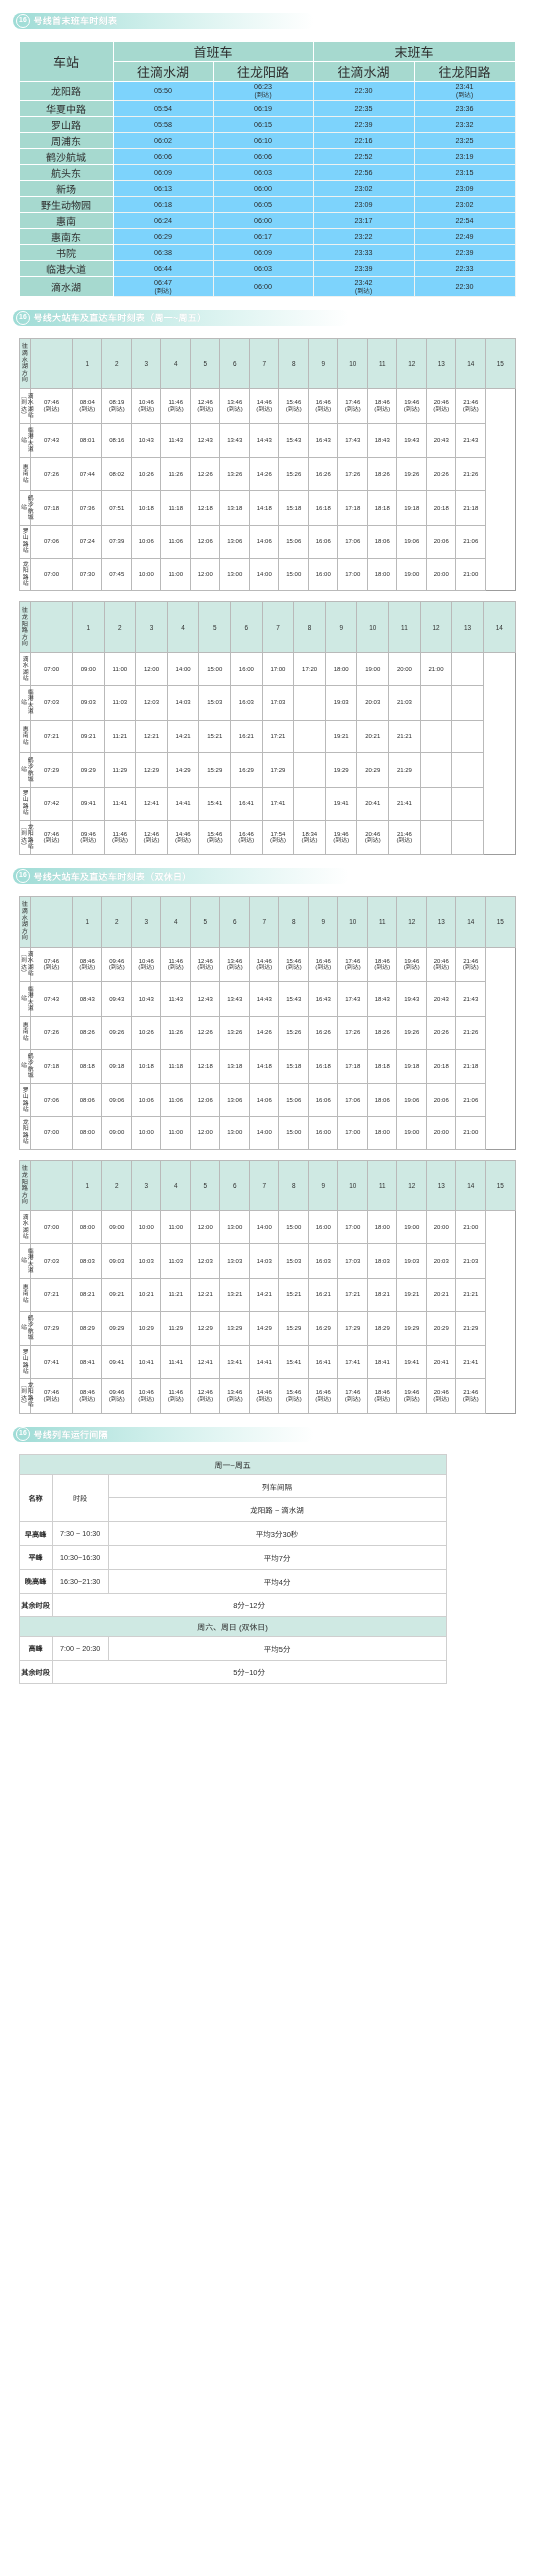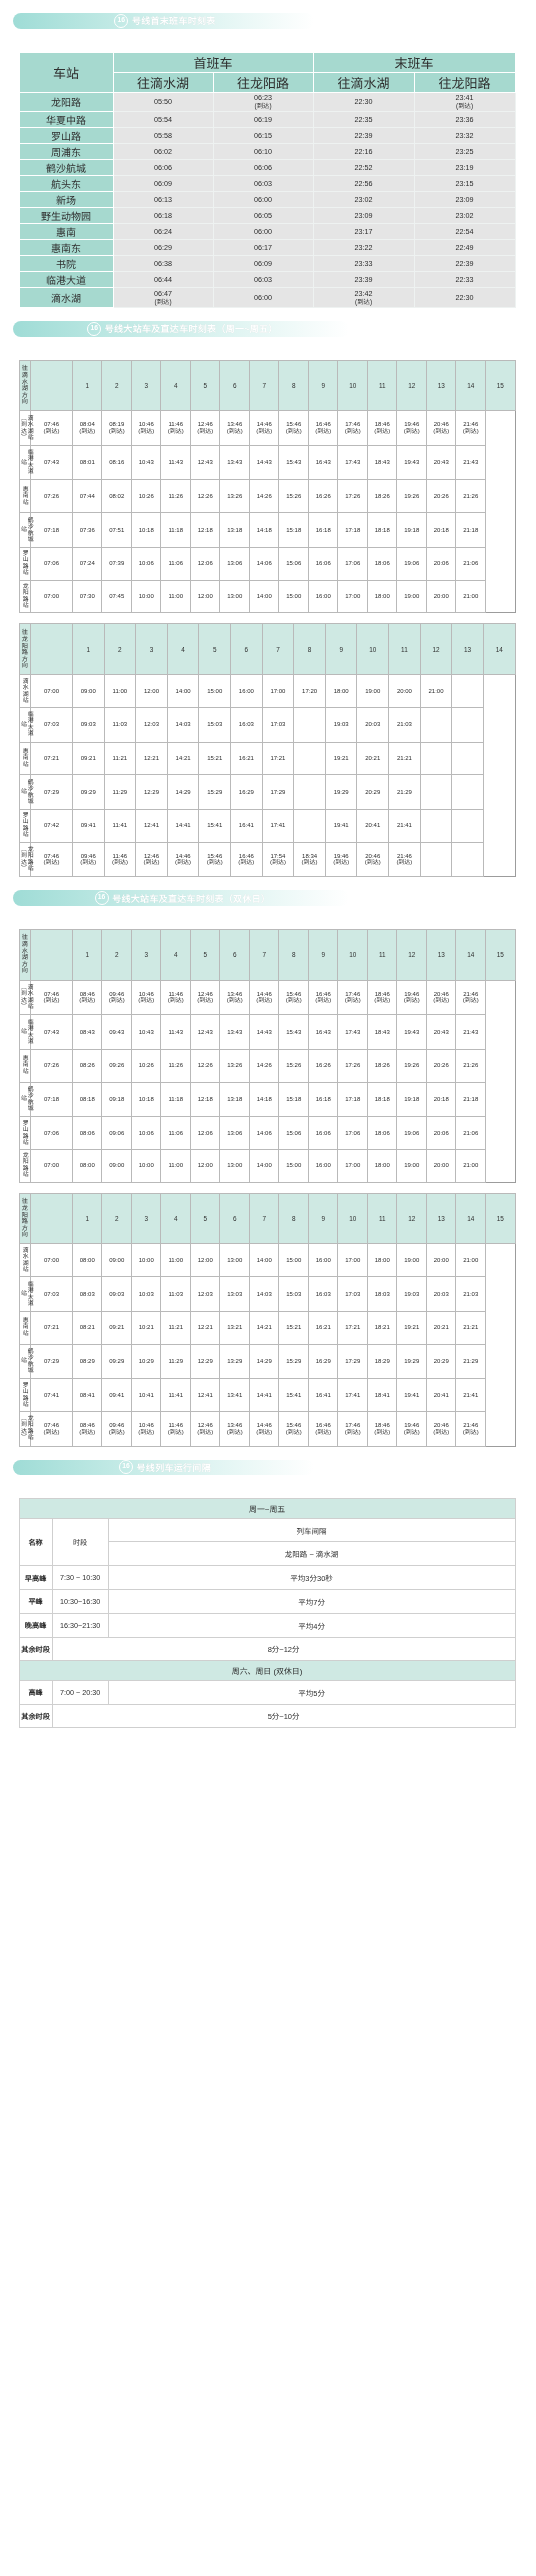--- a/index.html
+++ b/index.html
@@ -10,28 +10,27 @@
     font-family:"Liberation Sans","DejaVu Sans",sans-serif;
     color:#222;
     -webkit-font-smoothing:antialiased;
   }
   .page{width:537px;margin:0 auto;padding:0;box-sizing:border-box;}
 
   
   .sec-head{
     display:flex;
     align-items:center;
-    margin:13px 0 23px 13px;
+    margin:13px 0 12px 13px;
     height:15.7px;
     width:301px;
     background:linear-gradient(to right,#9fdcd6 0%,#cdeeea 45%,#ffffff 100%);
     border-radius:7.9px;
     padding-left:2.9px;
     box-sizing:border-box;
-    justify-content:center;
   }
   .sec-badge{
     width:12px;height:12px;border-radius:50%;
     border:1px solid #ffffff;
     color:#ffffff;
     font-size:6.8px;line-height:10.7px;text-align:center;
     font-weight:bold;
     flex:0 0 auto;
     margin-right:3.6px;
   }
@@ -67,21 +66,21 @@
   }
   .t1 .stcell{
     background:#a6d9cf;
     color:#2f2f2f;
     height:10.7px;
     font-size:10px;
     border-bottom:0.7px solid #ffffff;
   }
   .t1 .stcell.tall{height:18.6px;}
   .t1 td.val{
-    background:#e5e5e5;
+    background:#7dd3fc;
     color:#2b2b2b;
     border:0.7px solid #eef2f1;
     border-top:none;
     height:10.7px;
     font-size:7.2px;
     line-height:1.25;
   }
   .t1 td.val.tall{height:18.6px;}
   .t1 .sub{display:block;font-size:6.4px;}
 
@@ -129,21 +128,21 @@
     background:#ffffff;
     height:33px;
     font-size:6px;
     color:#2b2b2b;
   }
   .t2 tbody tr.h2 td{height:29px;}
   .vtxt{writing-mode:vertical-rl;text-orientation:upright;display:inline-block;letter-spacing:0.4px;}
 
   
   .t3{
-    width:497px;
+    width:428px;
     margin:0 0 14.3px 18.6px;
     table-layout:fixed;
     font-size:7.5px;
     border:0.7px solid #b9b9b9;
   }
   .t3 td,.t3 th{
     border:0.7px solid #cfcfcf;
     text-align:center;
     vertical-align:middle;
     padding:1.4px 0.7px;

